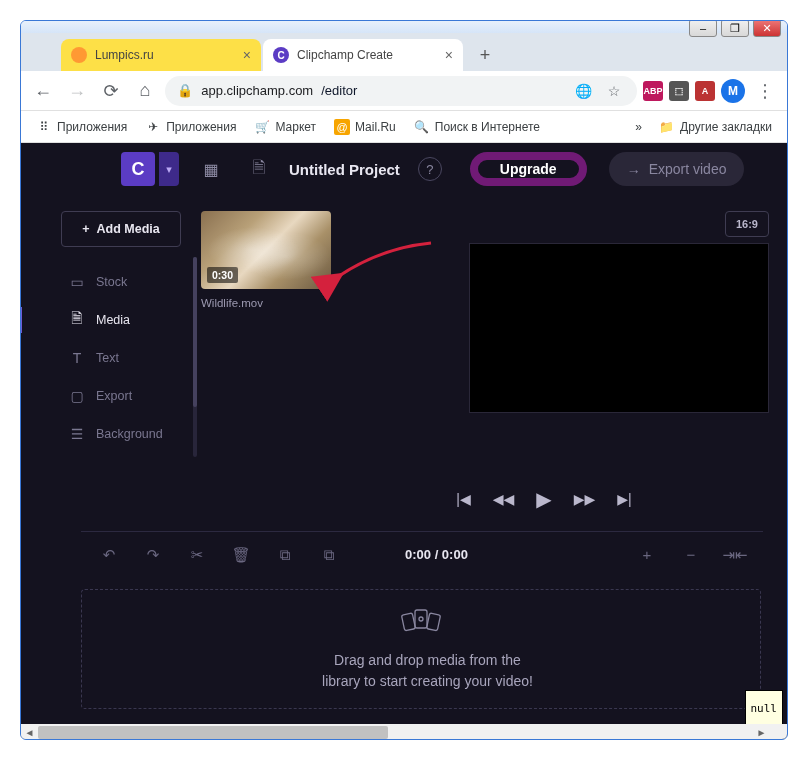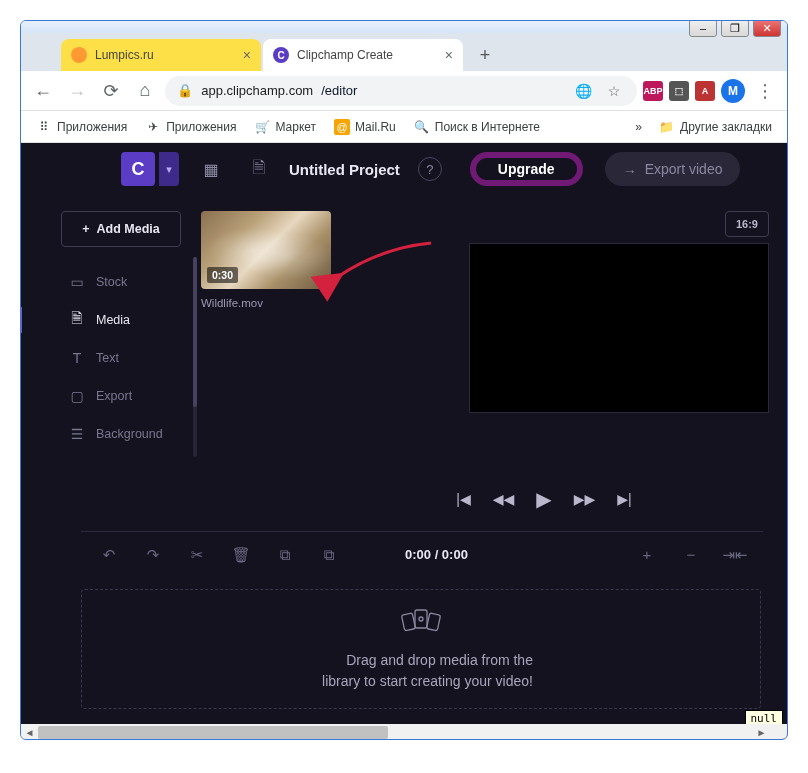--- a/index.html
+++ b/index.html
@@ -45,21 +45,21 @@
 
 .app { background: #14121f; height: 598px; position: relative; overflow: hidden; }
 
 
 .app-header { height: 52px; display: flex; align-items: center; padding: 0 18px 0 100px; gap: 8px; }
 .logo-c { width: 34px; height: 34px; background: #5b3cc4; border-radius: 4px; display: flex; align-items: center; justify-content: center; color: #fff; font-weight: bold; font-size: 18px; position: relative; }
 .logo-chevron { width: 20px; height: 34px; background: #3e2a8a; border-radius: 0 4px 4px 0; display: flex; align-items: center; justify-content: center; color: #bba9f5; font-size: 11px; margin-left:-4px; }
 .hdr-icon { width: 32px; height: 32px; display: flex; align-items: center; justify-content: center; color: #8a87a0; font-size: 16px; margin-left: 8px; }
 .project-title { color: #e8e6f0; font-weight: bold; font-size: 15px; margin-left: 6px; }
 .help-btn { width: 24px; height: 24px; border: 1.5px solid #4a4760; border-radius: 50%; display: flex; align-items: center; justify-content: center; color: #8a87a0; font-size: 13px; margin-left: 10px; }
-.upgrade-btn { margin-left: 20px; height: 34px; padding: 0 22px; border: 6px solid #701a75; border-radius: 17px; color: #fff; font-weight: bold; font-size: 14px; display: flex; align-items: center; }
+.upgrade-btn { margin-left: 20px; height: 34px; padding: 0 22px; border: 8px solid #701a75; border-radius: 17px; color: #fff; font-weight: bold; font-size: 14px; display: flex; align-items: center; }
 .export-btn { margin-left: 14px; height: 34px; padding: 0 18px; background: #2a2738; border-radius: 17px; color: #8a87a0; font-size: 14px; display: flex; align-items: center; gap: 8px; }
 
 
 .mid { display: flex; padding: 16px 18px 8px 40px; gap: 20px; height: 288px; }
 .sidebar { width: 120px; display: flex; flex-direction: column; gap: 4px; position: relative; }
 .add-media { height: 36px; border: 1.5px solid #3f3c52; border-radius: 4px; display: flex; align-items: center; justify-content: center; gap: 7px; color: #e8e6f0; font-size: 12.5px; font-weight: bold; margin-bottom: 14px; }
 .sb-item { height: 34px; display: flex; align-items: center; gap: 11px; padding: 0 8px; color: #7a7790; font-size: 12.5px; border-radius: 4px; cursor: pointer; }
 .sb-item.active { color: #e8e6f0; position: relative; }
 .sb-item.active::before { content: ''; position: absolute; left: -42px; top: 4px; bottom: 4px; width: 3px; background: #6e5cd6; }
 .sb-icon { width: 16px; text-align: center; font-size: 14px; }
@@ -87,24 +87,24 @@
 
 
 .tl-toolbar { height: 46px; margin: 8px 24px 0 60px; border-top: 1px solid #2c2940; display: flex; align-items: center; gap: 8px; padding: 0 10px; }
 .tl-btn { width: 36px; height: 30px; display: flex; align-items: center; justify-content: center; color: #6a6780; font-size: 15px; border-radius: 4px; cursor: pointer; }
 .time-display { color: #e8e6f0; font-size: 13px; font-weight: bold; margin-left: 30px; flex:1; text-align:left; padding-left: 20px;}
 .tl-right { margin-left: auto; display: flex; gap: 8px; }
 
 
 .dropzone { margin: 12px 26px 0 60px; height: 120px; border: 1px dashed #3a3750; border-radius: 4px; display: flex; flex-direction: column; align-items: center; justify-content: center; gap: 4px; color: #a8a5bc; }
 .dz-icon { margin-bottom: 6px; }
-.dz-text { font-size: 14px; line-height: 1.5; text-align: right; margin-left: 13px; }
-
-
-.null-badge { position: absolute; bottom: 14px; right: 4px; background: #ffffe1; border: 1px solid #000; padding: 1px 5px; font-size: 11px; font-family: monospace; }
+.dz-text { font-size: 14px; line-height: 1.5; text-align: center; margin-left: 13px; }
+
+
+.null-badge { position: absolute; bottom: 14px; right: 4px; background: #ffffe1; border: 1px solid #000; padding: 11px 5px; font-size: 11px; font-family: monospace; }
 .h-scroll { position: absolute; bottom: 0; left: 0; right: 17px; height: 17px; background: #f1f1f1; }
 .h-thumb { position: absolute; left: 17px; top: 2px; height: 13px; width: 350px; background: #c1c1c1; border-radius: 2px; }
 .h-arrow { position: absolute; top:0; width:17px; height:17px; background:#f1f1f1; display:flex; align-items:center; justify-content:center; font-size:10px; color:#666; }
 .h-arrow.l { left:0; } .h-arrow.r { right:0; }
 .v-scroll-end { position:absolute; bottom:0; right:0; width:17px; height:17px; background:#f1f1f1; }
 </style>
 </head>
 <body>
 
 <div class="window">

